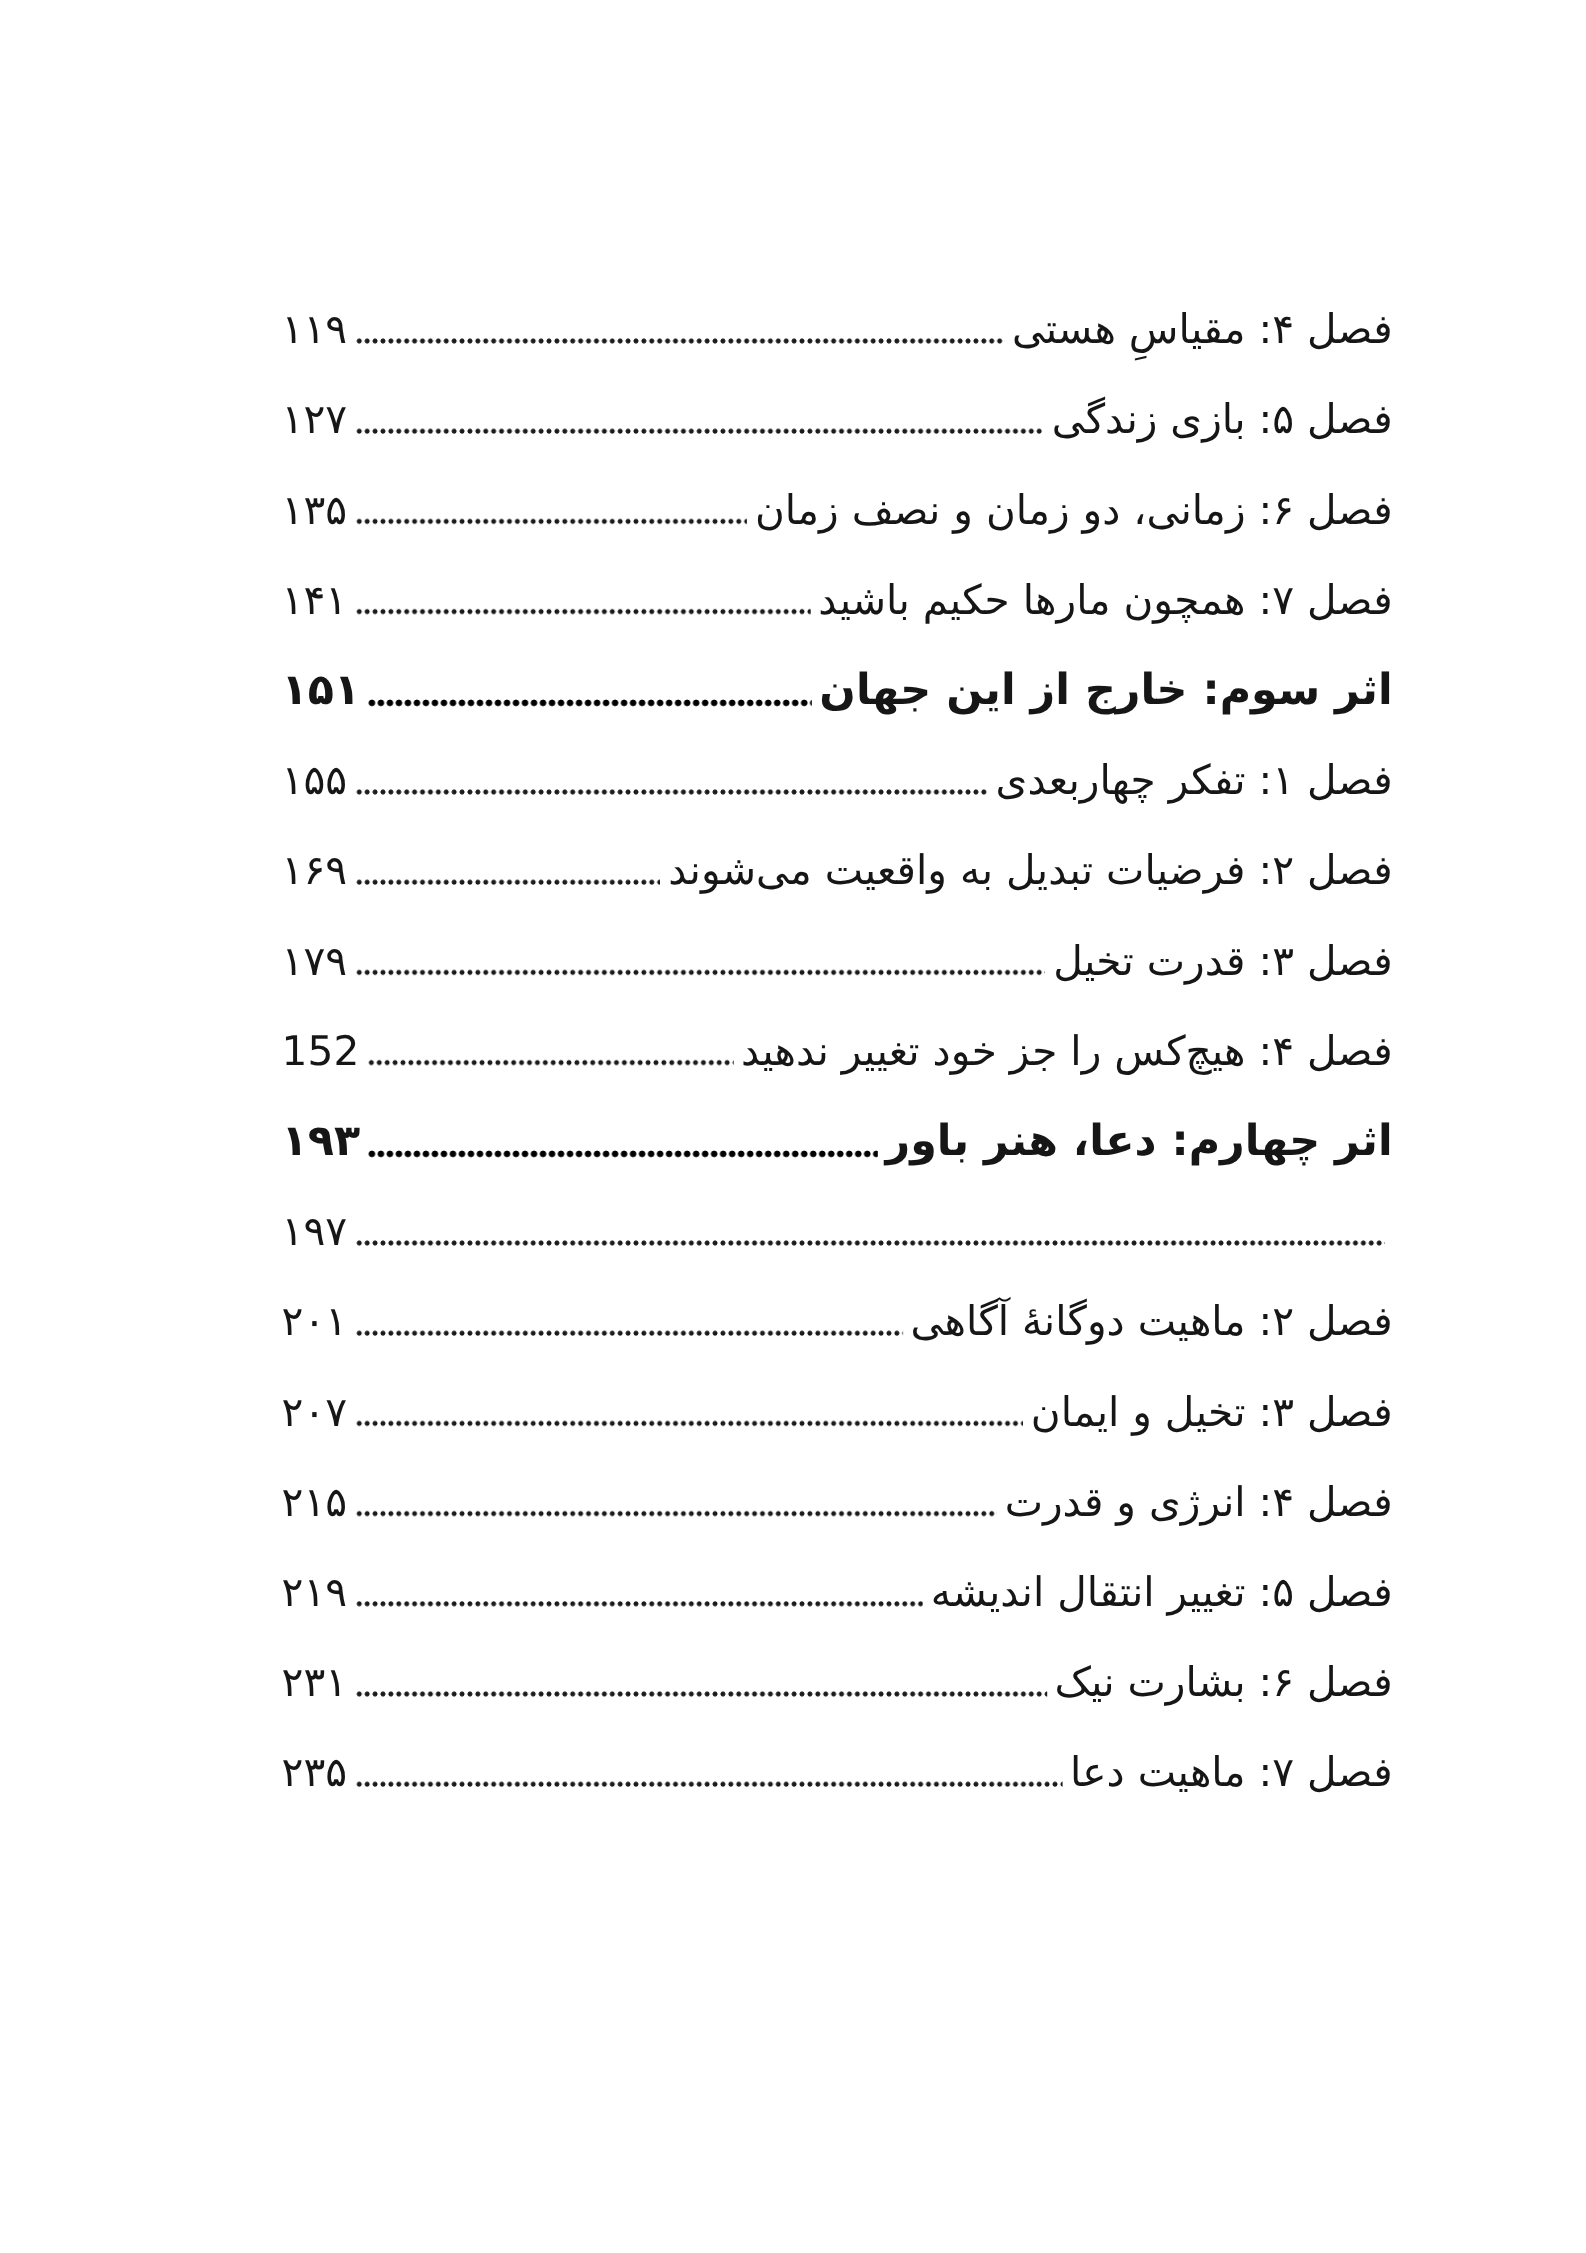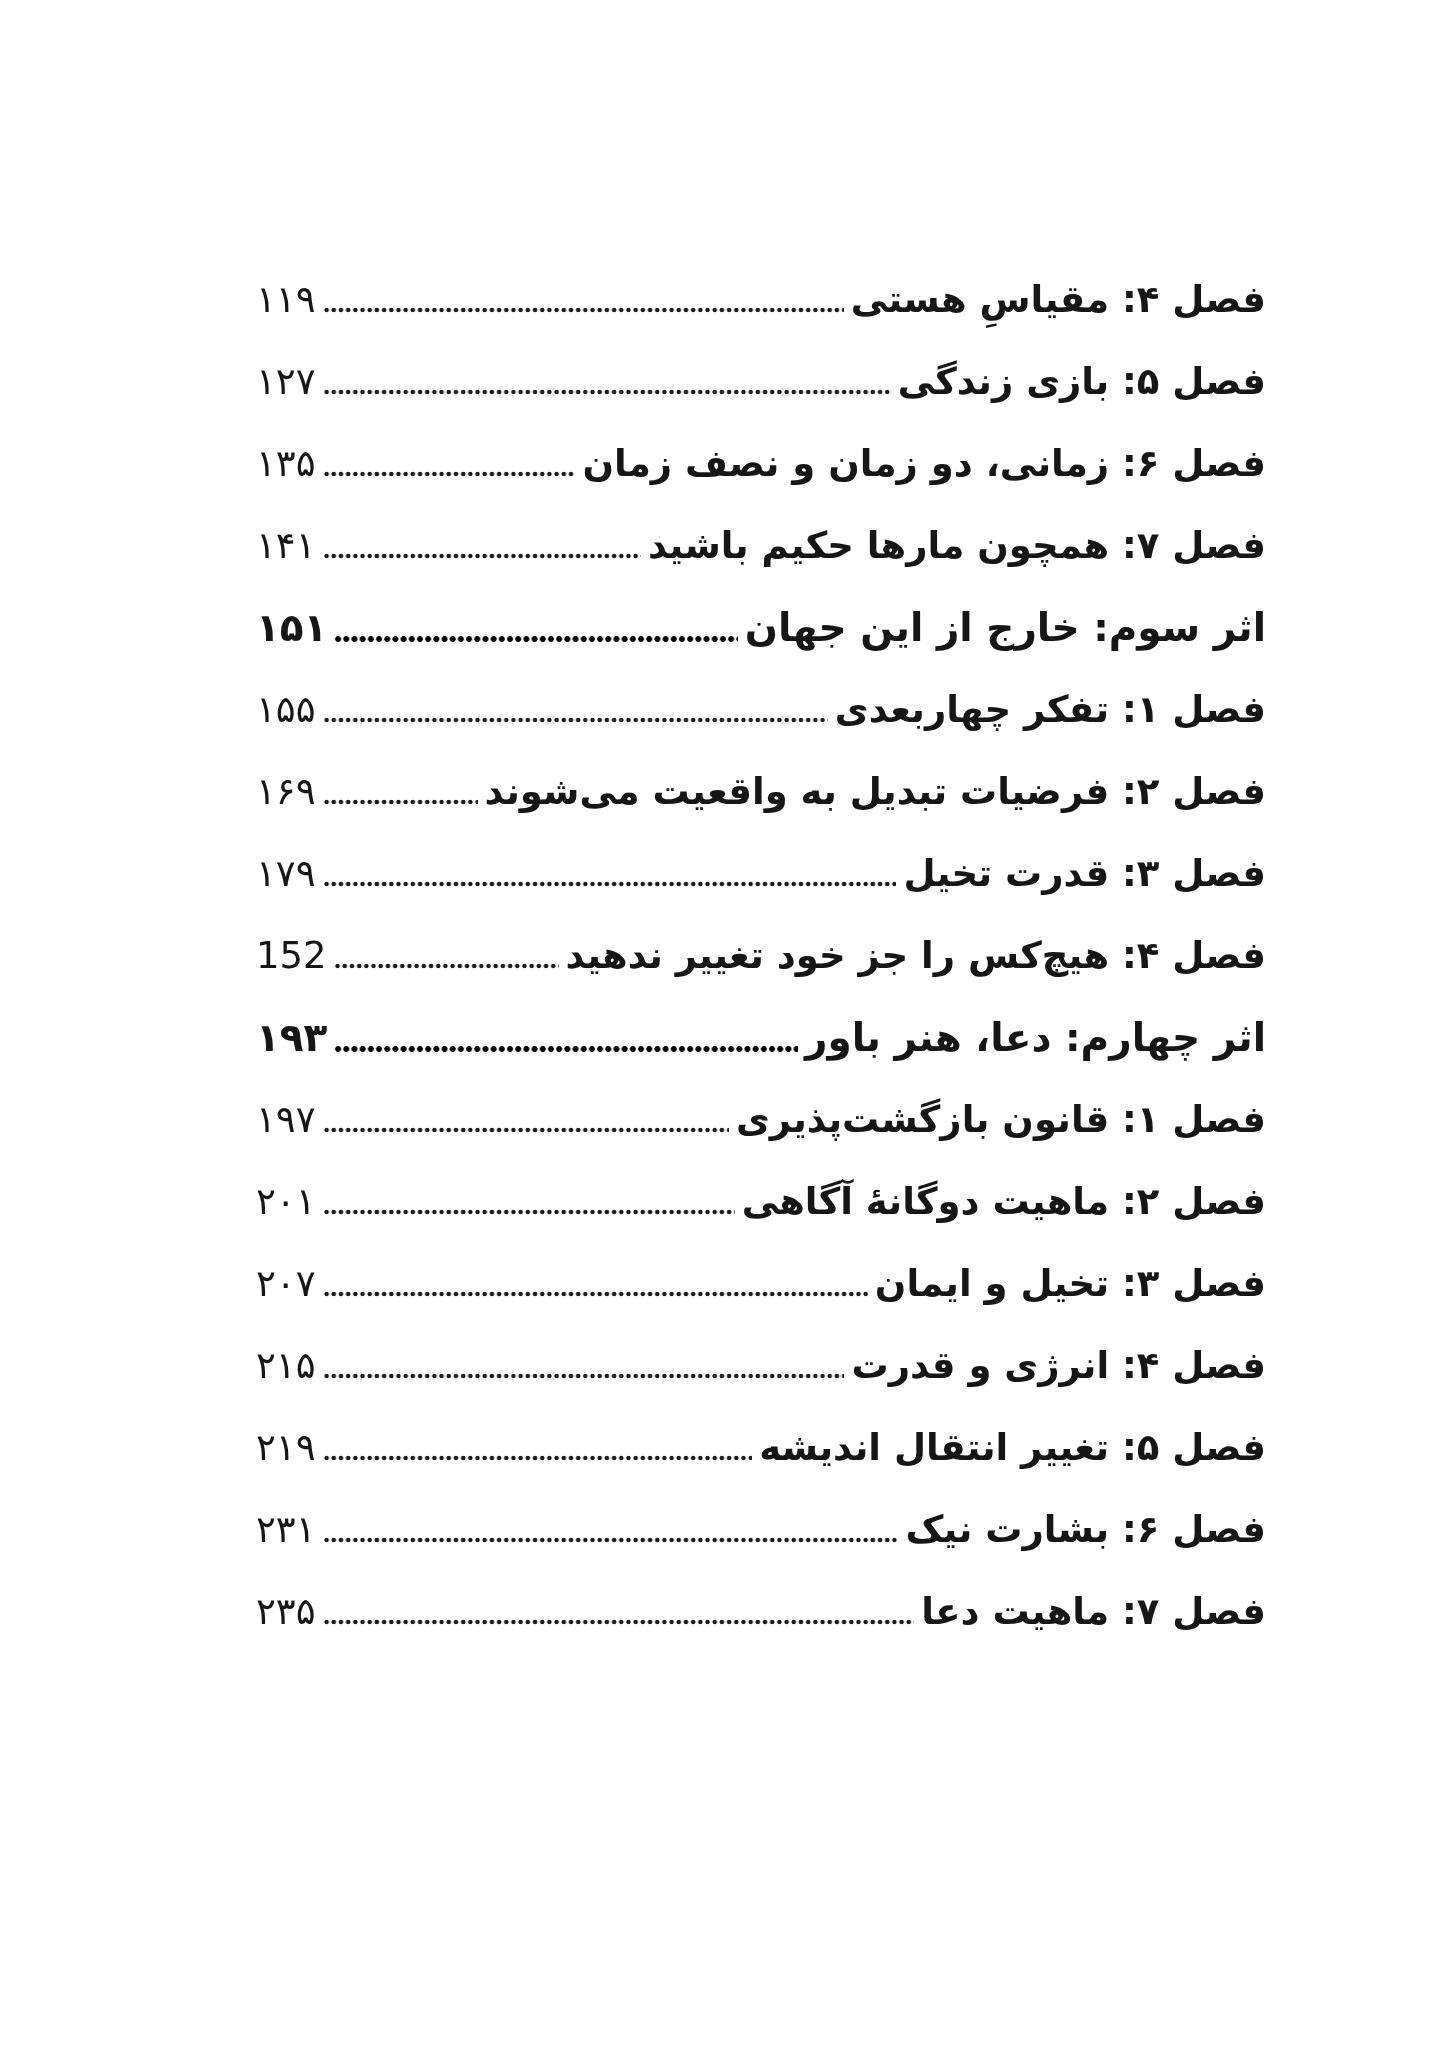--- a/index.html
+++ b/index.html
@@ -32,21 +32,20 @@
     display: flex;
     align-items: center;
     direction: rtl;
     font-size: 37px;
     line-height: 1;
     white-space: nowrap;
   }
   .toc-row .title {
     flex: 0 0 auto;
     letter-spacing: 0;
-    font-weight: bold;
   }
   .toc-row .leader {
     flex: 1 1 auto;
     height: 12px;
     margin: 0 7px;
     transform: translateY(11px);
     background-image: radial-gradient(circle, #1b1b1b 1.9px, transparent 2.6px);
     background-size: 7.2px 12px;
     background-repeat: repeat-x;
     background-position: left center;
@@ -114,21 +113,20 @@
         <span class="title">فصل ۴: هیچ‌کس را جز خود تغییر ندهید</span>
         <span class="leader"></span>
         <span class="num">152</span>
       </div>
       <div class="toc-row section">
         <span class="title">اثر چهارم: دعا، هنر باور</span>
         <span class="leader"></span>
         <span class="num">۱۹۳</span>
       </div>
       <div class="toc-row">
-        <span class="title">فصل ۱: قانون بازگشت‌پذیری</span>
         <span class="leader"></span>
         <span class="num">۱۹۷</span>
       </div>
       <div class="toc-row">
         <span class="title">فصل ۲: ماهیت دوگانهٔ آگاهی</span>
         <span class="leader"></span>
         <span class="num">۲۰۱</span>
       </div>
       <div class="toc-row">
         <span class="title">فصل ۳: تخیل و ایمان</span>

